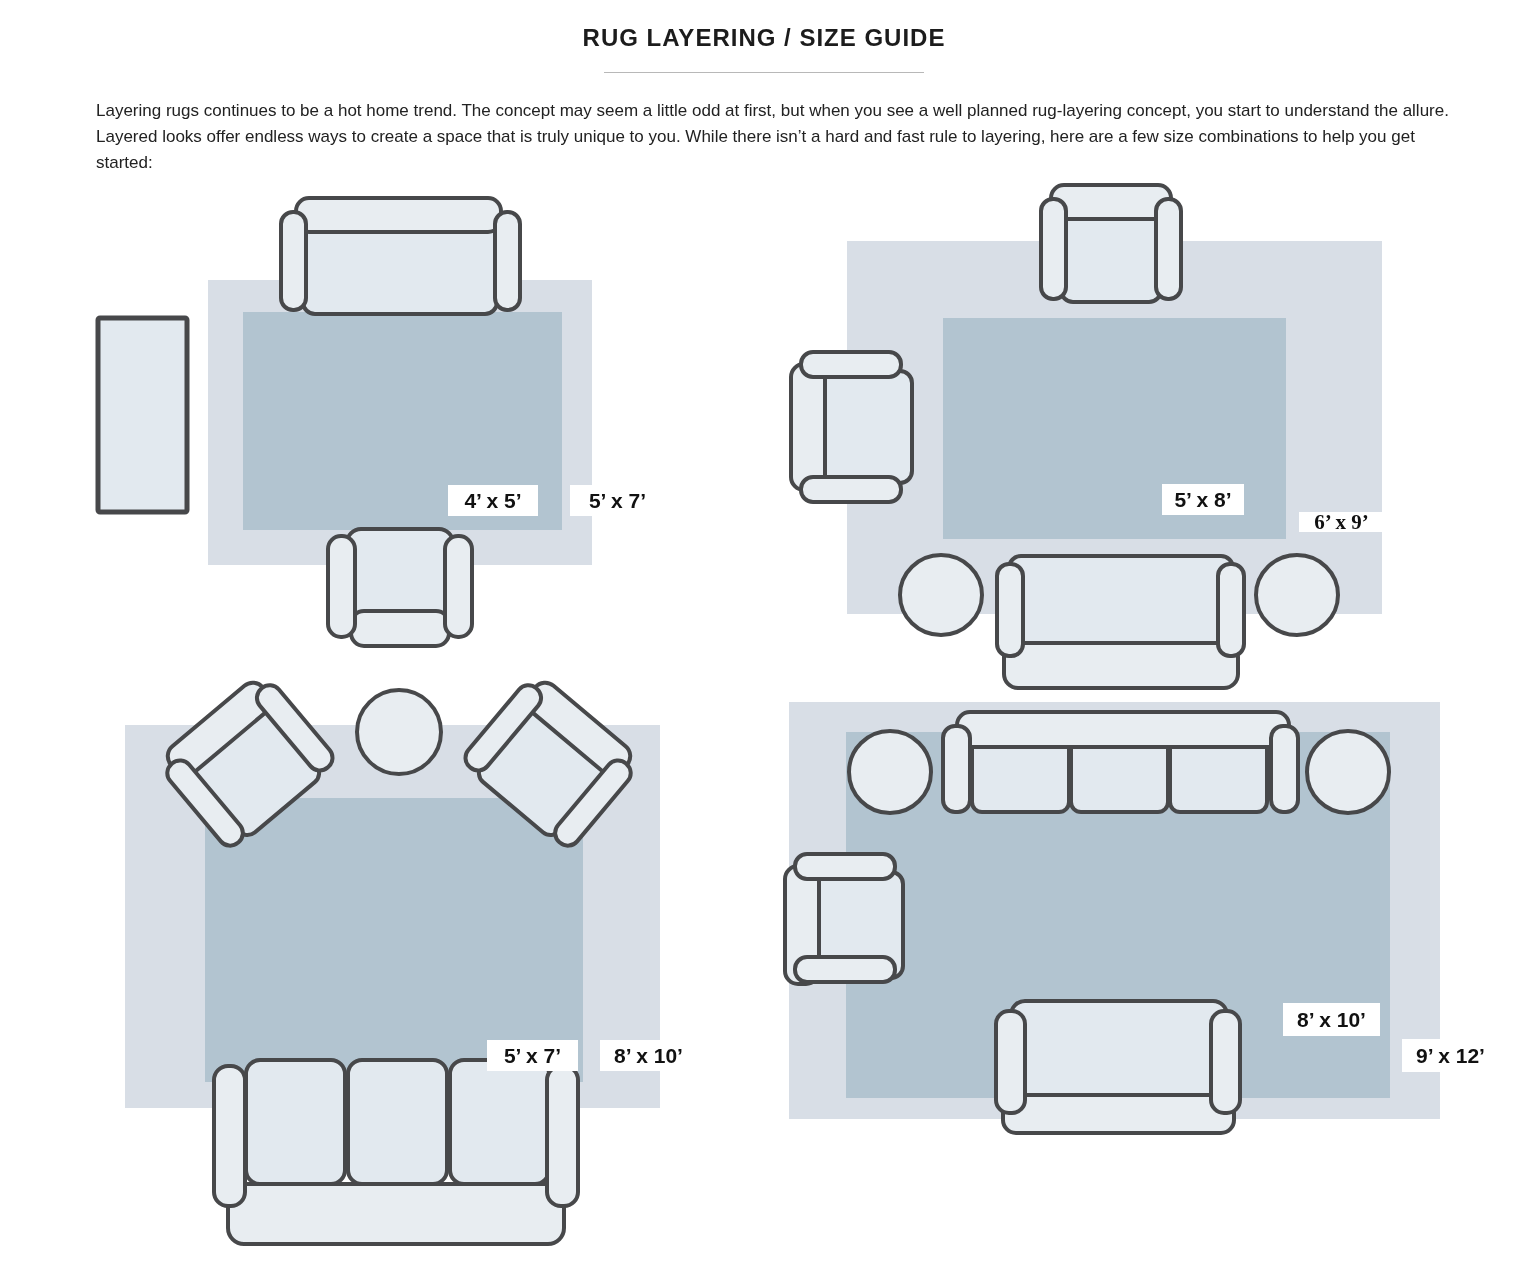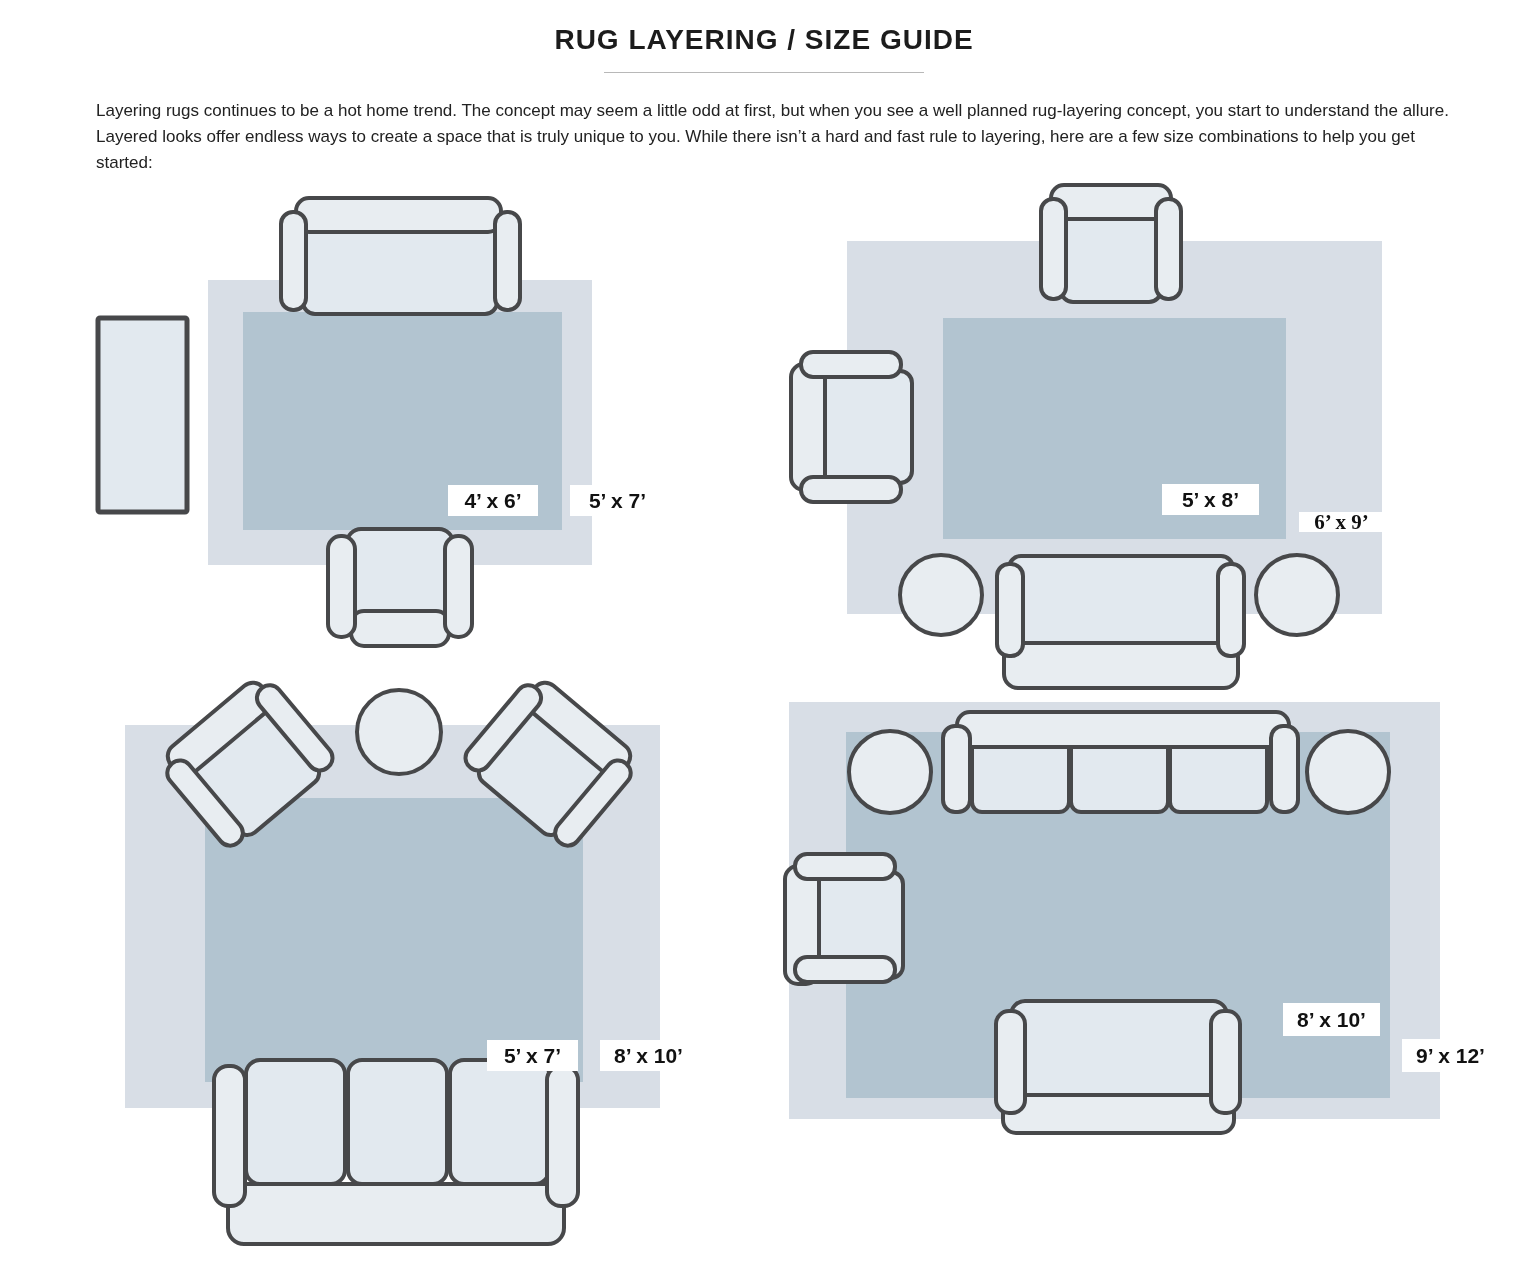--- a/index.html
+++ b/index.html
@@ -2,37 +2,37 @@
 <html><head>
 <meta charset="utf-8">
 <style>
   html,body{margin:0;padding:0;background:#ffffff;}
   .canvas{
     position:relative;width:1528px;height:1265px;background:#ffffff;overflow:hidden;
     font-family:"Liberation Sans", sans-serif;
   }
   .title{
     position:absolute;left:0;top:24px;width:1528px;margin:0;
-    text-align:center;font-size:28px;font-weight:bold;letter-spacing:1px;color:#1c1c1c;
+    text-align:center;font-size:24px;font-weight:bold;letter-spacing:1px;color:#1c1c1c;
   }
   .title-rule{
     position:absolute;left:604px;top:72px;width:320px;height:1px;background:#b8b8b8;
   }
   .intro{
     position:absolute;left:84px;top:86px;width:1356px;margin:12px;
     font-size:17px;line-height:26px;color:#222222;
   }
   .size-label{
     position:absolute;display:flex;align-items:center;justify-content:center;
     background:#ffffff;color:#111111;font-size:21px;font-weight:bold;white-space:nowrap;
   }
   
   .lbl-q1-inner{left:448px;top:485px;width:90px;height:31px;}
   .lbl-q1-outer{left:570px;top:485px;width:95px;height:31px;}
-  .lbl-q2-inner{left:1162px;top:484px;width:97px;height:31px;}
+  .lbl-q2-inner{left:1162px;top:484px;width:82px;height:31px;}
   .lbl-q2-outer{left:1299px;top:512px;width:85px;height:20px;font-family:Liberation Serif, serif;}
   .lbl-q3-inner{left:487px;top:1040px;width:91px;height:31px;}
   .lbl-q3-outer{left:600px;top:1040px;width:97px;height:31px;}
   .lbl-q4-inner{left:1283px;top:1003px;width:97px;height:33px;}
   .lbl-q4-outer{left:1402px;top:1003px;width:97px;height:33px;margin-top:36px;}
 
   svg.scene{position:absolute;left:0;top:0;}
   .rug-outer{fill:#d8dee6;}
   .rug-inner{fill:#b2c4d0;}
   .furn{fill:#e8edf1;stroke:#47484a;stroke-width:4;stroke-linejoin:round;}
@@ -156,21 +156,21 @@
 
       <g>
         <rect class="furn seat" x="1011" y="1001" width="216" height="112" rx="14"></rect>
         <rect class="furn" x="1003" y="1095" width="231" height="38" rx="13"></rect>
         <rect class="furn" x="996" y="1011" width="29" height="102" rx="13"></rect>
         <rect class="furn" x="1211" y="1011" width="29" height="102" rx="13"></rect>
       </g>
     </g>
   </svg>
 
-  <div class="size-label lbl-q1-inner">4’ x 6’</div>
+  <div class="size-label lbl-q1-inner">4’ x 5’</div>
   <div class="size-label lbl-q1-outer">5’ x 7’</div>
 
   <div class="size-label lbl-q2-inner">5’ x 8’</div>
   <div class="size-label lbl-q2-outer">6’ x 9’</div>
 
   <div class="size-label lbl-q3-inner">5’ x 7’</div>
   <div class="size-label lbl-q3-outer">8’ x 10’</div>
 
   <div class="size-label lbl-q4-inner">8’ x 10’</div>
   <div class="size-label lbl-q4-outer">9’ x 12’</div>

